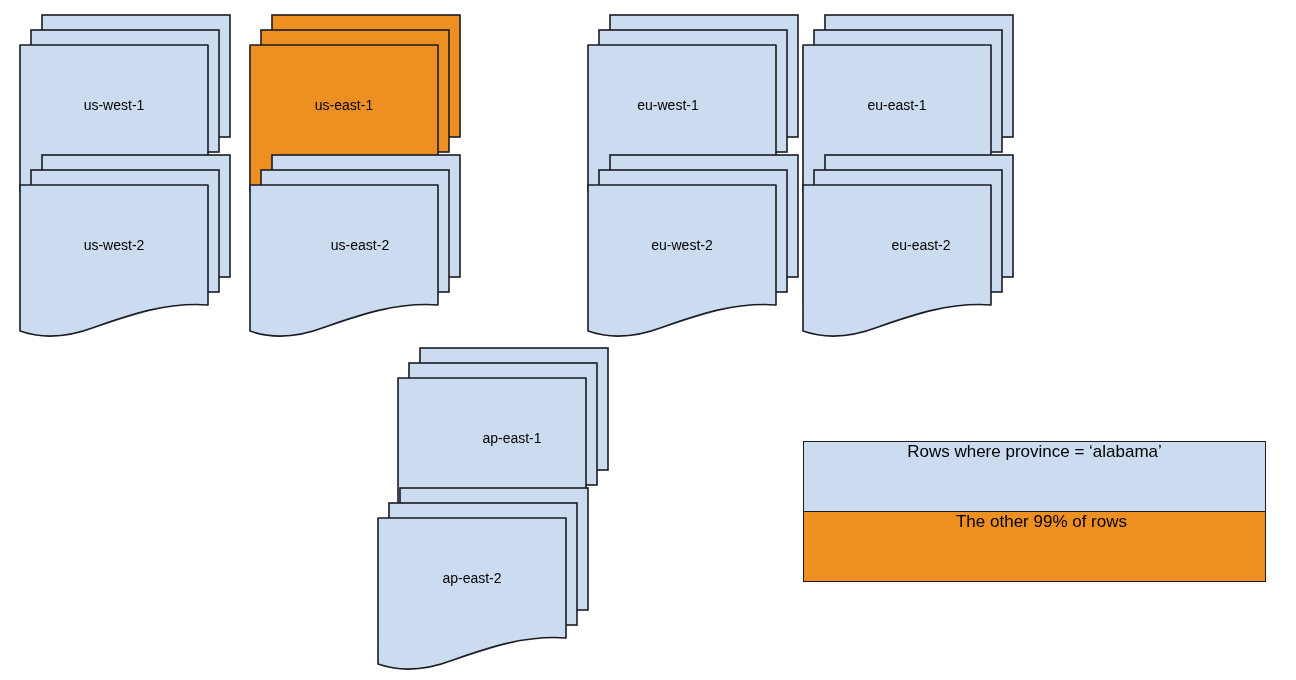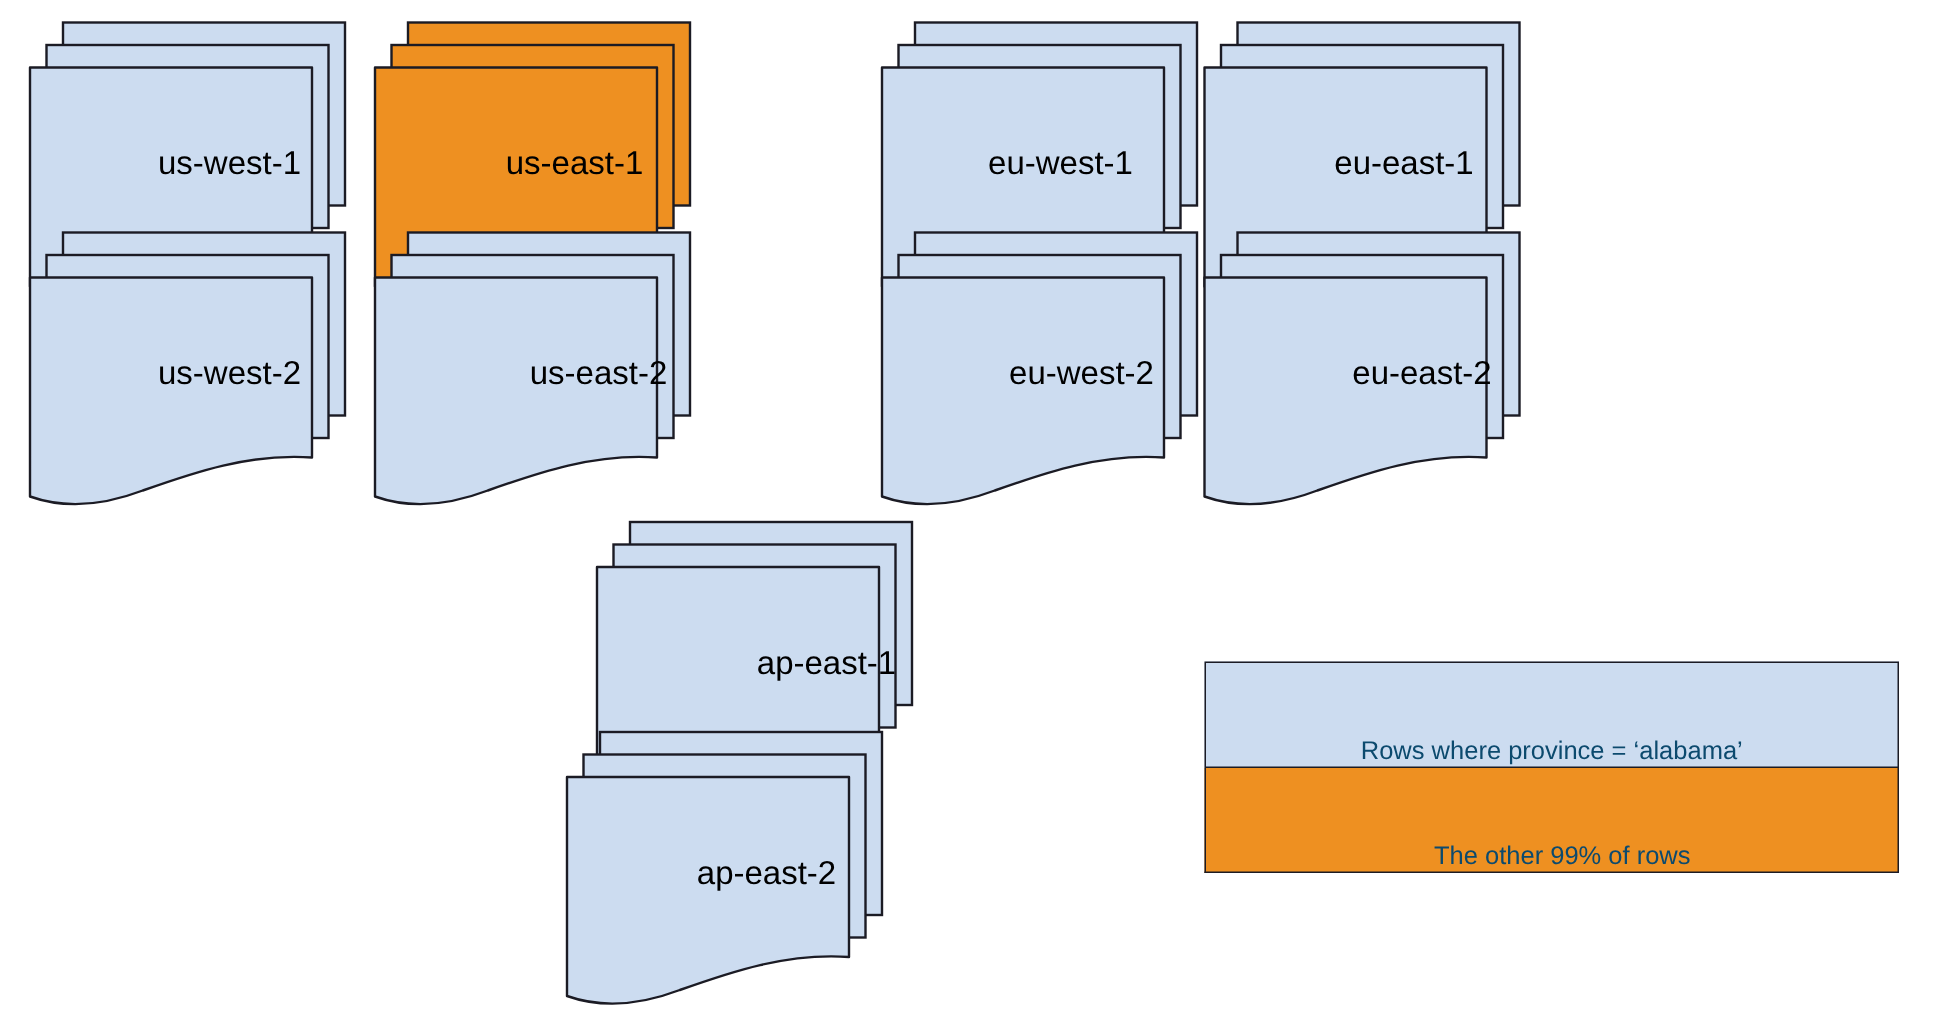--- a/index.html
+++ b/index.html
@@ -23,39 +23,38 @@
     position: absolute;
   }
   .doc-stack svg {
     display: block;
     overflow: visible;
   }
   .doc-label {
     position: absolute;
     width: 100%;
     text-align: center;
-    font-size: 22px;
+    font-size: 14px;
     color: #000000;
     line-height: 1;
     white-space: nowrap;
     pointer-events: none;
-    margin-left: 39px;
   }
   .legend {
     position: absolute;
     box-sizing: border-box;
   }
   .legend-row {
     box-sizing: border-box;
     border: 1.6px solid #1b1b24;
     display: flex;
-    align-items: flex-end;
+    align-items: flex-start;
     justify-content: center;
     font-size: 17px;
-    color: #0c4a6e;
+    color: #000000;
   }
   .legend-row.second {
     border-top: none;
   }
 </style>
 </head>
 <body>
 
 <div id="canvas">
   <div id="stacks-layer">
@@ -114,21 +113,21 @@
           <path d="M 0 0 L 188 0 L 188 120 C 146.64000000000001 117 109.03999999999999 130 75.2 142 C 48.88 152 22.56 154 0 146 Z" transform="translate(0,30)" fill="#ccdcf0" stroke="#1b1b24" stroke-width="1.6" stroke-linejoin="round"></path>
         </svg>
         <div class="doc-label" style="left: 0px; top: 83.36px; width: 188px;">eu-west-2</div>
       </div>
       <div class="doc-stack" style="left: 803px; top: 155px; width: 218px; height: 168px;">
         <svg width="218" height="168" viewBox="0 0 218 168">
           <rect x="22" y="0" width="188" height="122" fill="#ccdcf0" stroke="#1b1b24" stroke-width="1.6"></rect>
           <rect x="11" y="15" width="188" height="122" fill="#ccdcf0" stroke="#1b1b24" stroke-width="1.6"></rect>
           <path d="M 0 0 L 188 0 L 188 120 C 146.64000000000001 117 109.03999999999999 130 75.2 142 C 48.88 152 22.56 154 0 146 Z" transform="translate(0,30)" fill="#ccdcf0" stroke="#1b1b24" stroke-width="1.6" stroke-linejoin="round"></path>
         </svg>
-        <div class="doc-label" style="left: 0px; top: 83.36px; width: 212px;">eu-east-2</div>
+        <div class="doc-label" style="left: 12px; top: 83.36px; width: 212px;">eu-east-2</div>
       </div>
       <div class="doc-stack" style="left: 398px; top: 348px; width: 218px; height: 168px;">
         <svg width="218" height="168" viewBox="0 0 218 168">
           <rect x="22" y="0" width="188" height="122" fill="#ccdcf0" stroke="#1b1b24" stroke-width="1.6"></rect>
           <rect x="11" y="15" width="188" height="122" fill="#ccdcf0" stroke="#1b1b24" stroke-width="1.6"></rect>
           <path d="M 0 0 L 188 0 L 188 120 C 146.64000000000001 117 109.03999999999999 130 75.2 142 C 48.88 152 22.56 154 0 146 Z" transform="translate(0,30)" fill="#ccdcf0" stroke="#1b1b24" stroke-width="1.6" stroke-linejoin="round"></path>
         </svg>
         <div class="doc-label" style="left: 16px; top: 83.36px; width: 196px;">ap-east-1</div>
       </div>
       <div class="doc-stack" style="left: 378px; top: 488px; width: 218px; height: 168px;">

